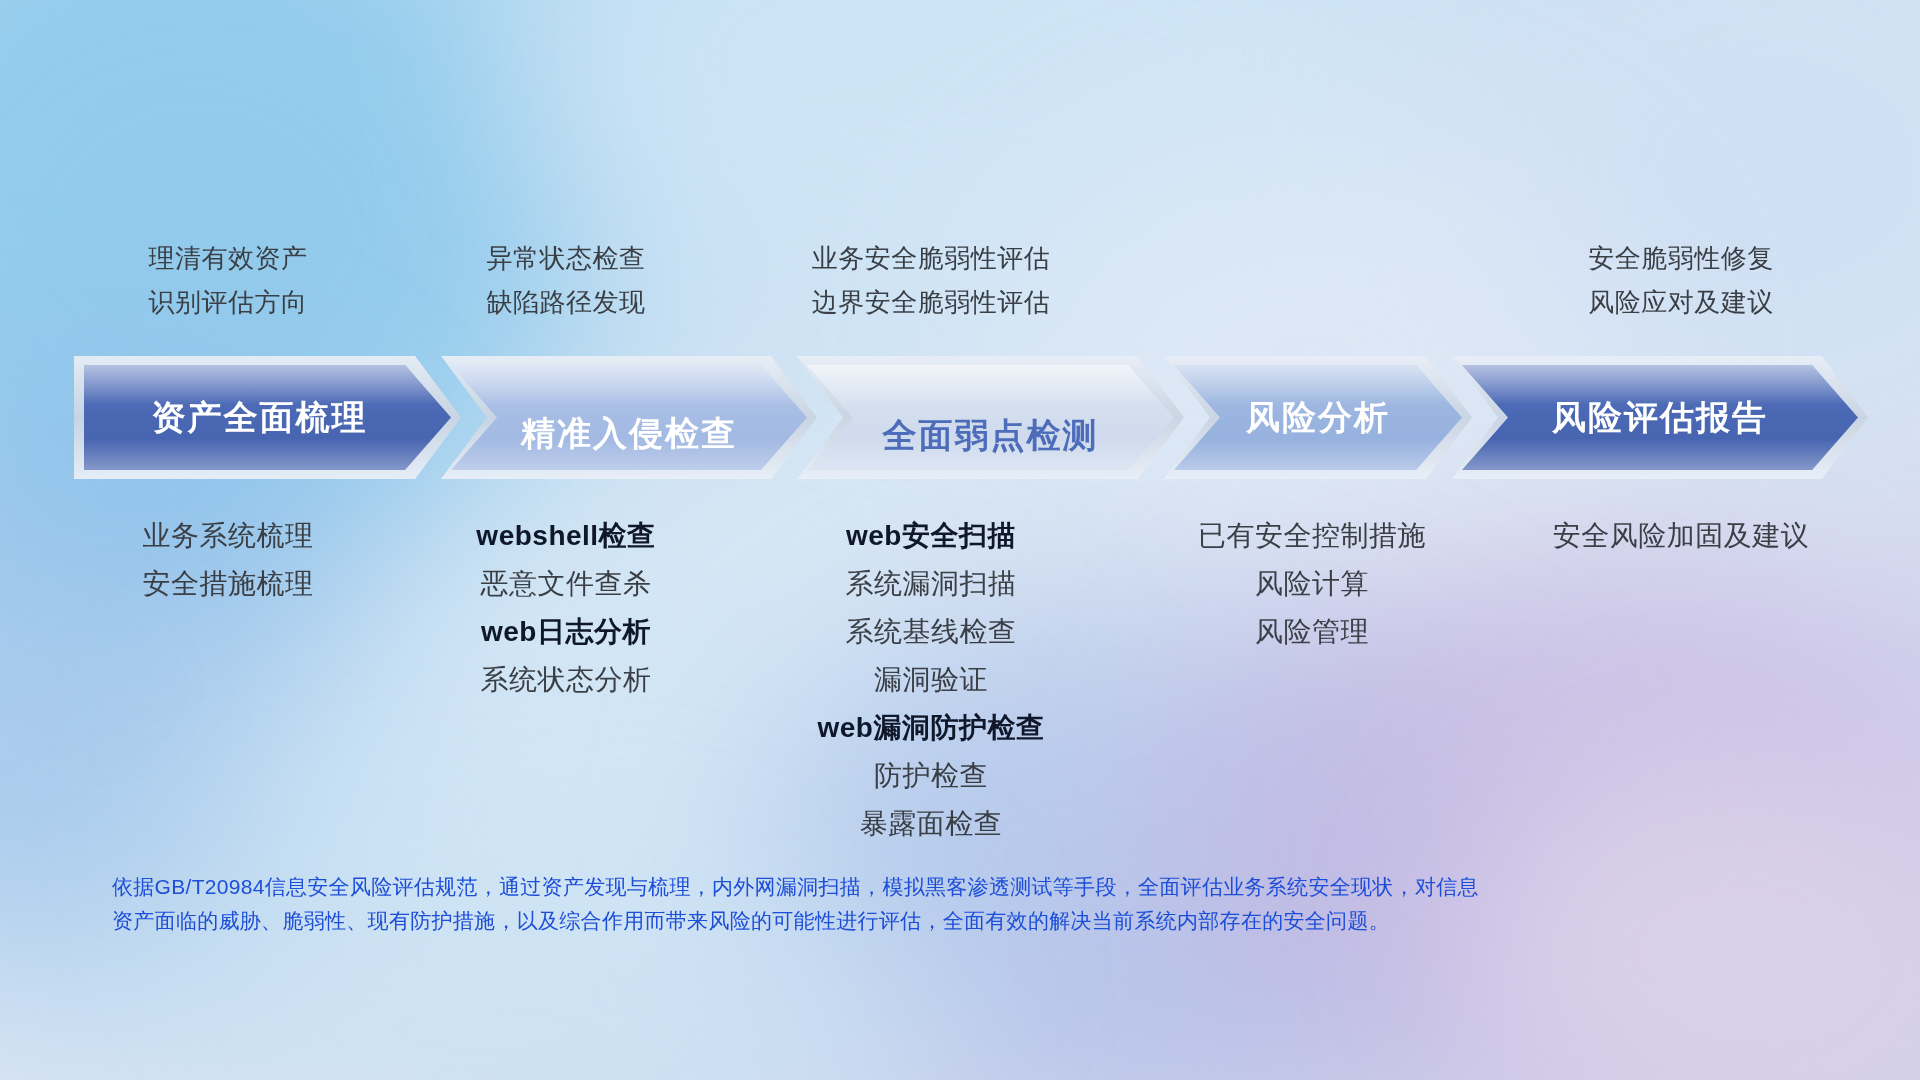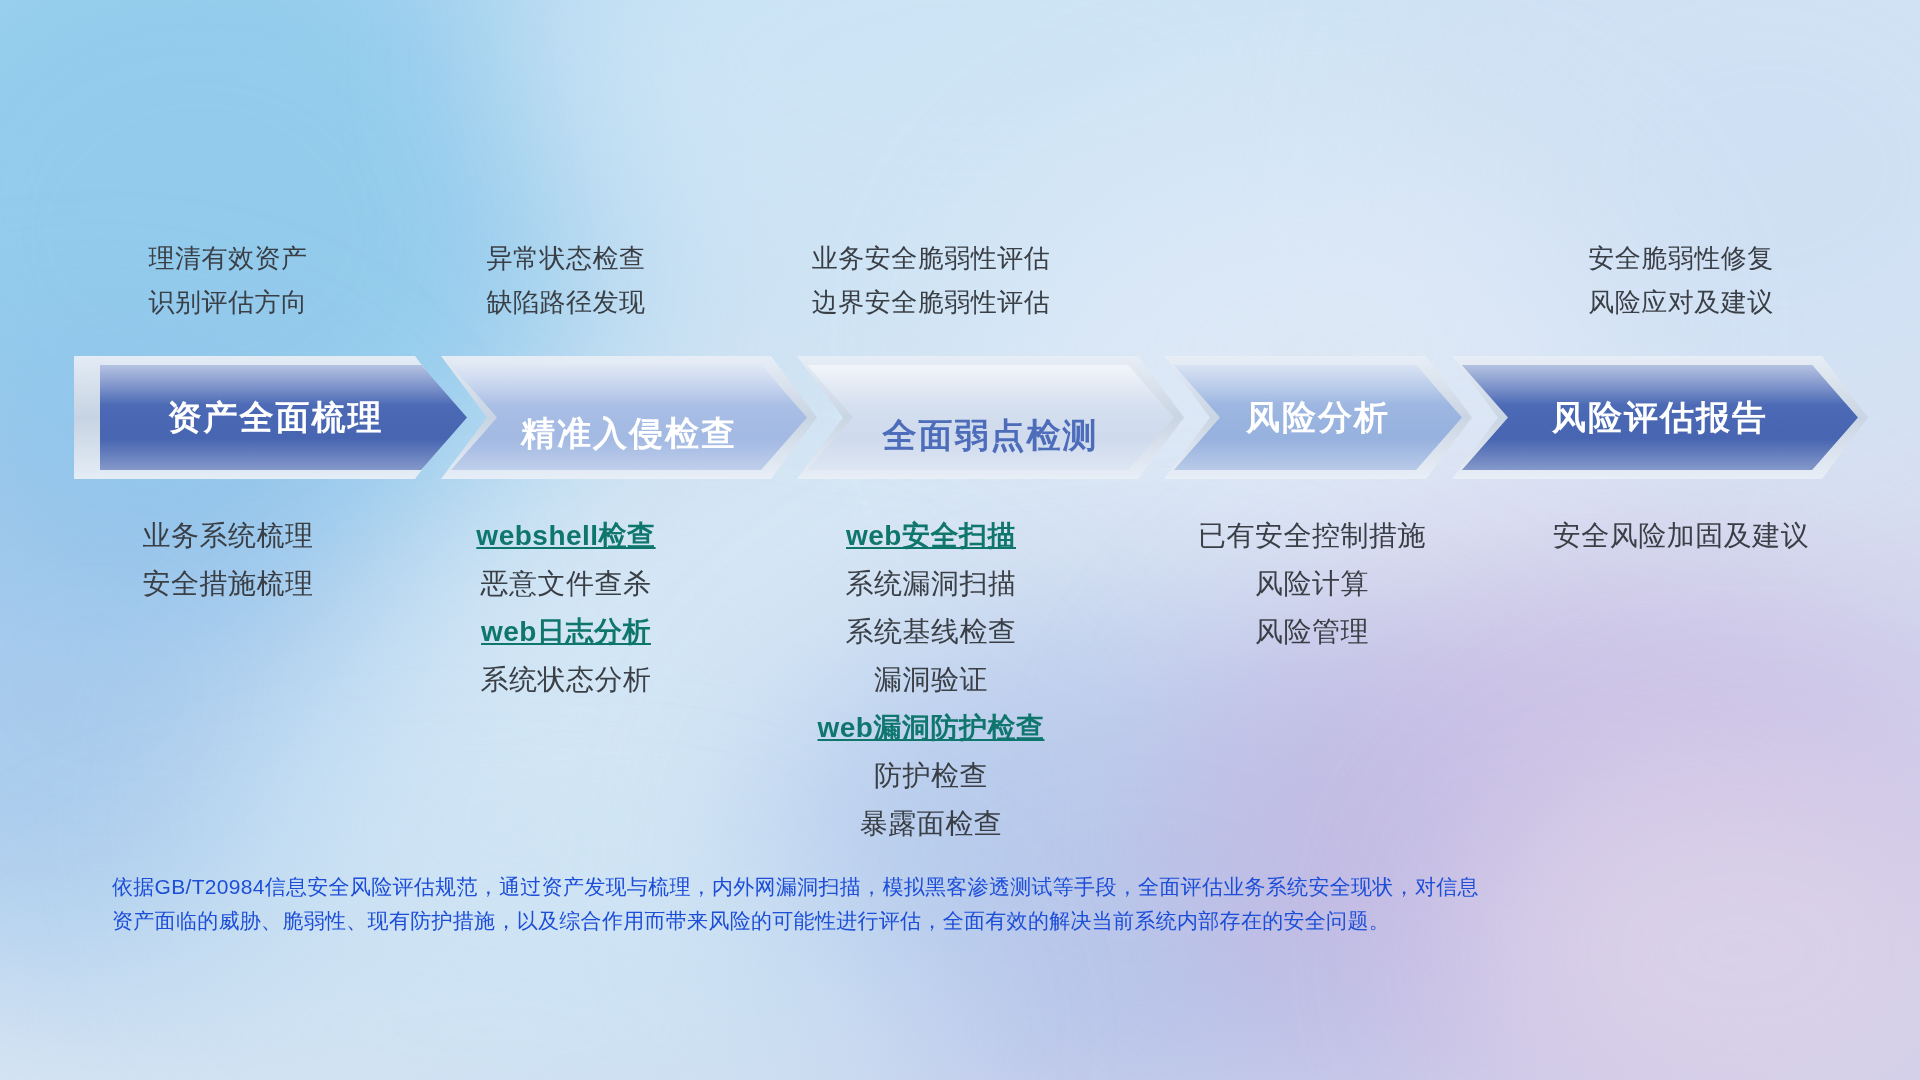--- a/index.html
+++ b/index.html
@@ -50,21 +50,21 @@
   .bottom-list {
     position:absolute;
     top:512px;
     width:100%;
     text-align:center;
     color:#3a3f46;
     font-size:28px;
     line-height:48px;
     letter-spacing:.5px;
   }
-  .bottom-list .bold { font-weight:bold; color:#0f766e;text-decoration:underline; }
+  .bottom-list .bold { font-weight:bold; color:#0f172a; }
 
   
   #banner {
     position:absolute;
     left:84px;
     top:365px;
     width:1774px;
     height:105px;
   }
   .seg {
@@ -189,21 +189,21 @@
     </div>
   </div>
 
   <div id="banner">
     <div class="halo cap-start" id="halo0" style="left: -10px; width: 387px; z-index: 0;"></div>
     <div class="halo cap-mid" id="halo1" style="left: 357px; width: 376px; z-index: 0;"></div>
     <div class="halo cap-mid" id="halo2" style="left: 713px; width: 387px; z-index: 0;"></div>
     <div class="halo cap-mid" id="halo3" style="left: 1080px; width: 308px; z-index: 0;"></div>
     <div class="halo cap-mid" id="halo4" style="left: 1368px; width: 416px; z-index: 0;"></div>
 
-    <div class="seg cap-start" id="seg0" style="left: 16px; width: 367px; background: linear-gradient(rgb(90, 119, 189) 0%, rgb(74, 104, 180) 45%, rgb(67, 97, 173) 100%); z-index: 1; padding-left: 20px;">
+    <div class="seg cap-start" id="seg0" style="left: 0px; width: 367px; background: linear-gradient(rgb(90, 119, 189) 0%, rgb(74, 104, 180) 45%, rgb(67, 97, 173) 100%); z-index: 1; padding-left: 20px;">
       <div class="glow"></div>
       <span class="lbl" style="color: rgb(255, 255, 255); transform: translateX(-18px);">资产全面梳理</span>
     </div>
     <div class="seg cap-mid" id="seg1" style="left: 367px; width: 356px; background: linear-gradient(rgb(185, 203, 234) 0%, rgb(166, 188, 228) 50%, rgb(157, 181, 225) 100%); z-index: 1;">
       <div class="glow"></div>
       <span class="lbl" style="color: rgb(255, 255, 255); transform: translateX(0px); margin-top: 32px;">精准入侵检查</span>
     </div>
     <div class="seg cap-mid" id="seg2" style="left: 723px; width: 367px; background: linear-gradient(rgb(224, 232, 243) 0%, rgb(210, 221, 238) 50%, rgb(203, 216, 236) 100%); z-index: 1;">
       <div class="glow"></div>
       <span class="lbl" style="color: rgb(77, 108, 186); transform: translateX(0px); margin-top: 36px;">全面弱点检测</span>

